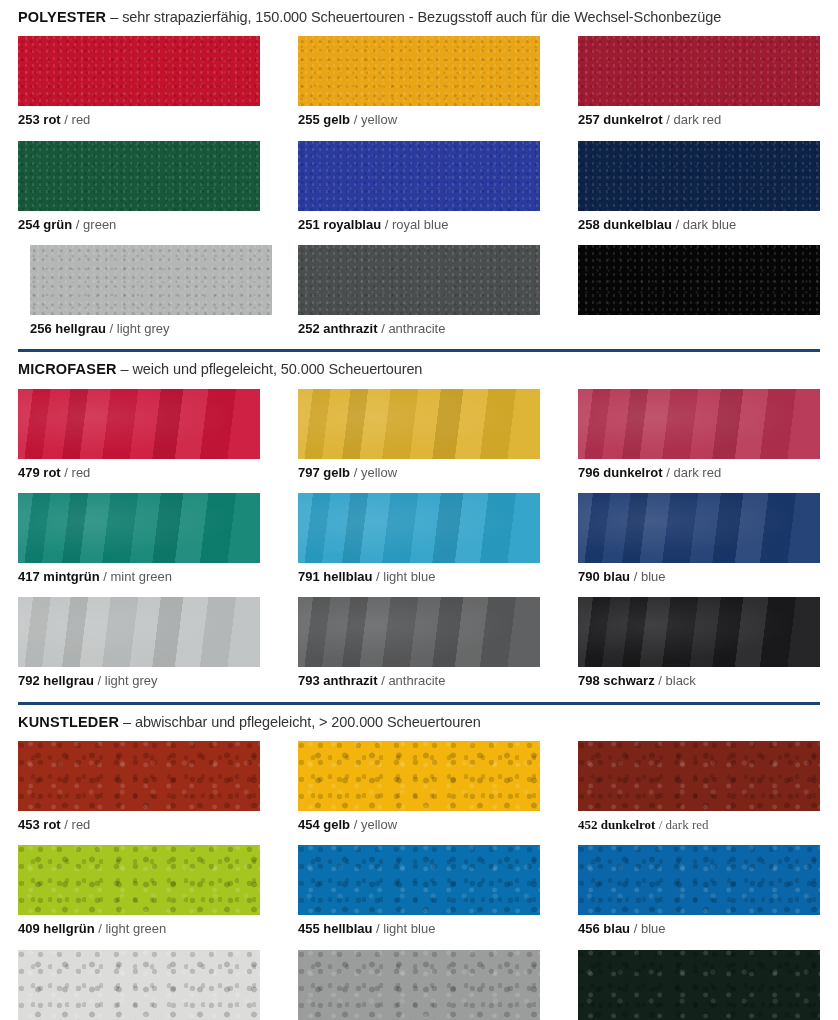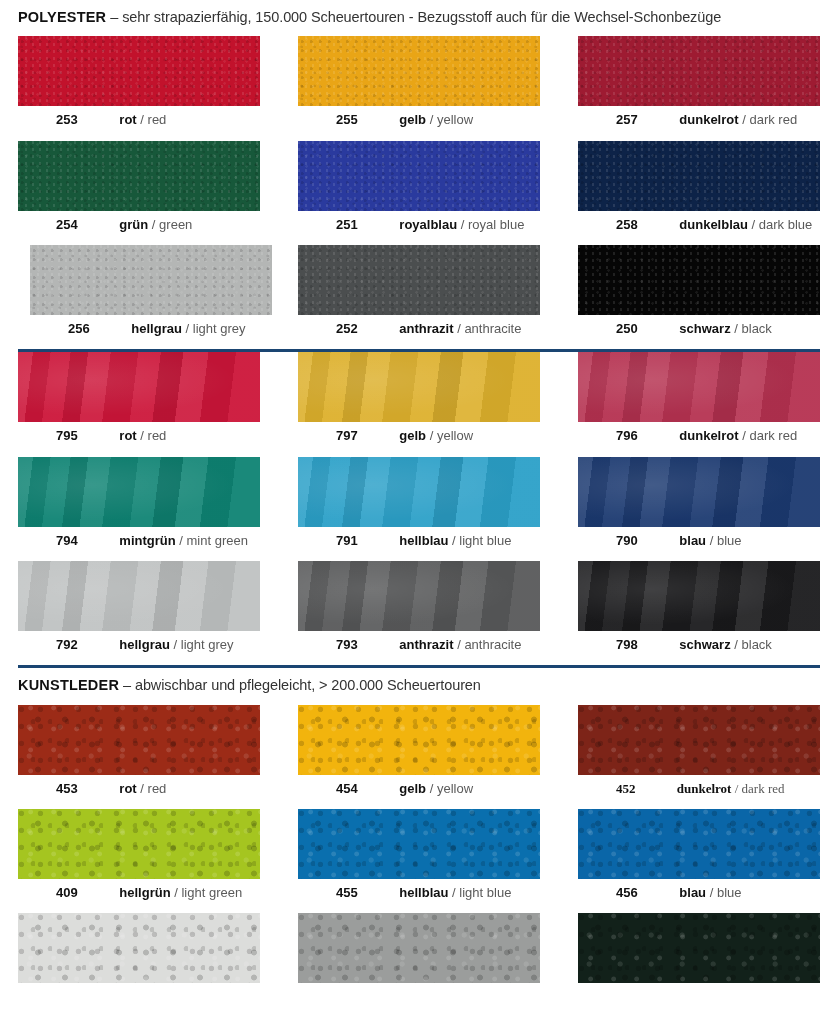--- a/index.html
+++ b/index.html
@@ -77,21 +77,20 @@
   .caption {
     font-size: 13px;
     line-height: 1.1;
     padding: 7px 0 13px 0;
     white-space: nowrap;
   }
   .caption .code,
   .caption .de {
     font-weight: bold;
     color: #111111;
-    margin-left: 38px;
   }
   .caption .sep,
   .caption .en {
     font-weight: normal;
     color: #5a5a5a;
   }
 </style>
 </head>
 <body>
 
@@ -144,52 +143,52 @@
         <div class="cell" style="grid-area: i;">
           <div class="swatch" style="background: rgb(75, 78, 79);">
             <div class="tex" style="background-image: radial-gradient(circle at 12% 22%, rgba(255, 255, 255, 0.11) 0px, rgba(255, 255, 255, 0.11) 1.2px, transparent 1.6px), radial-gradient(circle at 47% 63%, rgba(0, 0, 0, 0.13) 0px, rgba(0, 0, 0, 0.13) 1.3px, transparent 1.7px), radial-gradient(circle at 78% 31%, rgba(255, 255, 255, 0.07) 0px, rgba(255, 255, 255, 0.07) 1.1px, transparent 1.5px), radial-gradient(circle at 29% 84%, rgba(0, 0, 0, 0.1) 0px, rgba(0, 0, 0, 0.1) 1.2px, transparent 1.6px); background-size: 7px 7px, 9px 9px, 11px 11px, 13px 13px;"></div>
           </div>
           <div class="caption"><span class="code">252</span> <span class="de">anthrazit</span> <span class="sep">/</span> <span class="en">anthracite</span></div>
         </div>
         <div class="cell" style="grid-area: j;">
           <div class="swatch" style="background: rgb(6, 6, 6);">
             <div class="tex" style="background-image: radial-gradient(circle at 12% 22%, rgba(255, 255, 255, 0.11) 0px, rgba(255, 255, 255, 0.11) 1.2px, transparent 1.6px), radial-gradient(circle at 47% 63%, rgba(0, 0, 0, 0.13) 0px, rgba(0, 0, 0, 0.13) 1.3px, transparent 1.7px), radial-gradient(circle at 78% 31%, rgba(255, 255, 255, 0.07) 0px, rgba(255, 255, 255, 0.07) 1.1px, transparent 1.5px), radial-gradient(circle at 29% 84%, rgba(0, 0, 0, 0.1) 0px, rgba(0, 0, 0, 0.1) 1.2px, transparent 1.6px); background-size: 7px 7px, 9px 9px, 11px 11px, 13px 13px;"></div>
           </div>
-          <div class="caption"><span class="code">250</span> <span class="de">schwarz</span> <span class="sep">/</span> <span class="en">black</span></div>
         </div>
         <div class="gutter" style="grid-area: g;"></div>
         <div class="gutter" style="grid-area: g2;"></div>
       </div>
     </div>
     <div class="section-rule" style="background: rgb(26, 69, 114);"></div>
     <div class="section">
+      <div class="section-heading"><span class="head-name">MICROFASER</span> <span class="head-desc">– weich und pflegeleicht, 50.000 Scheuertouren</span></div>
       <div class="swatch-grid">
         <div class="cell" style="grid-area: a;">
           <div class="swatch" style="background: rgb(204, 21, 57);">
             <div class="tex" style="background-image: linear-gradient(97deg, rgba(255, 255, 255, 0.1) 0px, rgba(255, 255, 255, 0.1) 6%, rgba(0, 0, 0, 0.06) 6%, rgba(0, 0, 0, 0.06) 13%, rgba(255, 255, 255, 0.05) 13%, rgba(255, 255, 255, 0.05) 21%, rgba(0, 0, 0, 0.09) 21%, rgba(0, 0, 0, 0.09) 28%, rgba(255, 255, 255, 0.08) 28%, rgba(255, 255, 255, 0.08) 37%, rgba(0, 0, 0, 0.05) 37%, rgba(0, 0, 0, 0.05) 48%, rgba(255, 255, 255, 0.06) 48%, rgba(255, 255, 255, 0.06) 57%, rgba(0, 0, 0, 0.1) 57%, rgba(0, 0, 0, 0.1) 66%, rgba(255, 255, 255, 0.09) 66%, rgba(255, 255, 255, 0.09) 76%, rgba(0, 0, 0, 0.06) 76%, rgba(0, 0, 0, 0.06) 87%, rgba(255, 255, 255, 0.05) 87%, rgba(255, 255, 255, 0.05) 100%), radial-gradient(at 30% 40%, rgba(255, 255, 255, 0.1), transparent 60%); background-size: 100% 100%, 100% 100%;"></div>
           </div>
-          <div class="caption"><span class="code">795</span> <span class="de">rot</span> <span class="sep">/</span> <span class="en">red</span></div>
+          <div class="caption"><span class="code">479</span> <span class="de">rot</span> <span class="sep">/</span> <span class="en">red</span></div>
         </div>
         <div class="cell" style="grid-area: b;">
           <div class="swatch" style="background: rgb(221, 176, 44);">
             <div class="tex" style="background-image: linear-gradient(97deg, rgba(255, 255, 255, 0.1) 0px, rgba(255, 255, 255, 0.1) 6%, rgba(0, 0, 0, 0.06) 6%, rgba(0, 0, 0, 0.06) 13%, rgba(255, 255, 255, 0.05) 13%, rgba(255, 255, 255, 0.05) 21%, rgba(0, 0, 0, 0.09) 21%, rgba(0, 0, 0, 0.09) 28%, rgba(255, 255, 255, 0.08) 28%, rgba(255, 255, 255, 0.08) 37%, rgba(0, 0, 0, 0.05) 37%, rgba(0, 0, 0, 0.05) 48%, rgba(255, 255, 255, 0.06) 48%, rgba(255, 255, 255, 0.06) 57%, rgba(0, 0, 0, 0.1) 57%, rgba(0, 0, 0, 0.1) 66%, rgba(255, 255, 255, 0.09) 66%, rgba(255, 255, 255, 0.09) 76%, rgba(0, 0, 0, 0.06) 76%, rgba(0, 0, 0, 0.06) 87%, rgba(255, 255, 255, 0.05) 87%, rgba(255, 255, 255, 0.05) 100%), radial-gradient(at 30% 40%, rgba(255, 255, 255, 0.1), transparent 60%); background-size: 100% 100%, 100% 100%;"></div>
           </div>
           <div class="caption"><span class="code">797</span> <span class="de">gelb</span> <span class="sep">/</span> <span class="en">yellow</span></div>
         </div>
         <div class="cell" style="grid-area: c;">
           <div class="swatch" style="background: rgb(181, 49, 80);">
             <div class="tex" style="background-image: linear-gradient(97deg, rgba(255, 255, 255, 0.1) 0px, rgba(255, 255, 255, 0.1) 6%, rgba(0, 0, 0, 0.06) 6%, rgba(0, 0, 0, 0.06) 13%, rgba(255, 255, 255, 0.05) 13%, rgba(255, 255, 255, 0.05) 21%, rgba(0, 0, 0, 0.09) 21%, rgba(0, 0, 0, 0.09) 28%, rgba(255, 255, 255, 0.08) 28%, rgba(255, 255, 255, 0.08) 37%, rgba(0, 0, 0, 0.05) 37%, rgba(0, 0, 0, 0.05) 48%, rgba(255, 255, 255, 0.06) 48%, rgba(255, 255, 255, 0.06) 57%, rgba(0, 0, 0, 0.1) 57%, rgba(0, 0, 0, 0.1) 66%, rgba(255, 255, 255, 0.09) 66%, rgba(255, 255, 255, 0.09) 76%, rgba(0, 0, 0, 0.06) 76%, rgba(0, 0, 0, 0.06) 87%, rgba(255, 255, 255, 0.05) 87%, rgba(255, 255, 255, 0.05) 100%), radial-gradient(at 30% 40%, rgba(255, 255, 255, 0.1), transparent 60%); background-size: 100% 100%, 100% 100%;"></div>
           </div>
           <div class="caption"><span class="code">796</span> <span class="de">dunkelrot</span> <span class="sep">/</span> <span class="en">dark red</span></div>
         </div>
         <div class="cell" style="grid-area: d;">
           <div class="swatch" style="background: rgb(14, 131, 115);">
             <div class="tex" style="background-image: linear-gradient(97deg, rgba(255, 255, 255, 0.1) 0px, rgba(255, 255, 255, 0.1) 6%, rgba(0, 0, 0, 0.06) 6%, rgba(0, 0, 0, 0.06) 13%, rgba(255, 255, 255, 0.05) 13%, rgba(255, 255, 255, 0.05) 21%, rgba(0, 0, 0, 0.09) 21%, rgba(0, 0, 0, 0.09) 28%, rgba(255, 255, 255, 0.08) 28%, rgba(255, 255, 255, 0.08) 37%, rgba(0, 0, 0, 0.05) 37%, rgba(0, 0, 0, 0.05) 48%, rgba(255, 255, 255, 0.06) 48%, rgba(255, 255, 255, 0.06) 57%, rgba(0, 0, 0, 0.1) 57%, rgba(0, 0, 0, 0.1) 66%, rgba(255, 255, 255, 0.09) 66%, rgba(255, 255, 255, 0.09) 76%, rgba(0, 0, 0, 0.06) 76%, rgba(0, 0, 0, 0.06) 87%, rgba(255, 255, 255, 0.05) 87%, rgba(255, 255, 255, 0.05) 100%), radial-gradient(at 30% 40%, rgba(255, 255, 255, 0.1), transparent 60%); background-size: 100% 100%, 100% 100%;"></div>
           </div>
-          <div class="caption"><span class="code">794</span> <span class="de">mintgrün</span> <span class="sep">/</span> <span class="en">mint green</span></div>
+          <div class="caption"><span class="code">417</span> <span class="de">mintgrün</span> <span class="sep">/</span> <span class="en">mint green</span></div>
         </div>
         <div class="cell" style="grid-area: e;">
           <div class="swatch" style="background: rgb(43, 160, 200);">
             <div class="tex" style="background-image: linear-gradient(97deg, rgba(255, 255, 255, 0.1) 0px, rgba(255, 255, 255, 0.1) 6%, rgba(0, 0, 0, 0.06) 6%, rgba(0, 0, 0, 0.06) 13%, rgba(255, 255, 255, 0.05) 13%, rgba(255, 255, 255, 0.05) 21%, rgba(0, 0, 0, 0.09) 21%, rgba(0, 0, 0, 0.09) 28%, rgba(255, 255, 255, 0.08) 28%, rgba(255, 255, 255, 0.08) 37%, rgba(0, 0, 0, 0.05) 37%, rgba(0, 0, 0, 0.05) 48%, rgba(255, 255, 255, 0.06) 48%, rgba(255, 255, 255, 0.06) 57%, rgba(0, 0, 0, 0.1) 57%, rgba(0, 0, 0, 0.1) 66%, rgba(255, 255, 255, 0.09) 66%, rgba(255, 255, 255, 0.09) 76%, rgba(0, 0, 0, 0.06) 76%, rgba(0, 0, 0, 0.06) 87%, rgba(255, 255, 255, 0.05) 87%, rgba(255, 255, 255, 0.05) 100%), radial-gradient(at 30% 40%, rgba(255, 255, 255, 0.1), transparent 60%); background-size: 100% 100%, 100% 100%;"></div>
           </div>
           <div class="caption"><span class="code">791</span> <span class="de">hellblau</span> <span class="sep">/</span> <span class="en">light blue</span></div>
         </div>
         <div class="cell" style="grid-area: f;">
           <div class="swatch" style="background: rgb(27, 57, 112);">
             <div class="tex" style="background-image: linear-gradient(97deg, rgba(255, 255, 255, 0.1) 0px, rgba(255, 255, 255, 0.1) 6%, rgba(0, 0, 0, 0.06) 6%, rgba(0, 0, 0, 0.06) 13%, rgba(255, 255, 255, 0.05) 13%, rgba(255, 255, 255, 0.05) 21%, rgba(0, 0, 0, 0.09) 21%, rgba(0, 0, 0, 0.09) 28%, rgba(255, 255, 255, 0.08) 28%, rgba(255, 255, 255, 0.08) 37%, rgba(0, 0, 0, 0.05) 37%, rgba(0, 0, 0, 0.05) 48%, rgba(255, 255, 255, 0.06) 48%, rgba(255, 255, 255, 0.06) 57%, rgba(0, 0, 0, 0.1) 57%, rgba(0, 0, 0, 0.1) 66%, rgba(255, 255, 255, 0.09) 66%, rgba(255, 255, 255, 0.09) 76%, rgba(0, 0, 0, 0.06) 76%, rgba(0, 0, 0, 0.06) 87%, rgba(255, 255, 255, 0.05) 87%, rgba(255, 255, 255, 0.05) 100%), radial-gradient(at 30% 40%, rgba(255, 255, 255, 0.1), transparent 60%); background-size: 100% 100%, 100% 100%;"></div>

